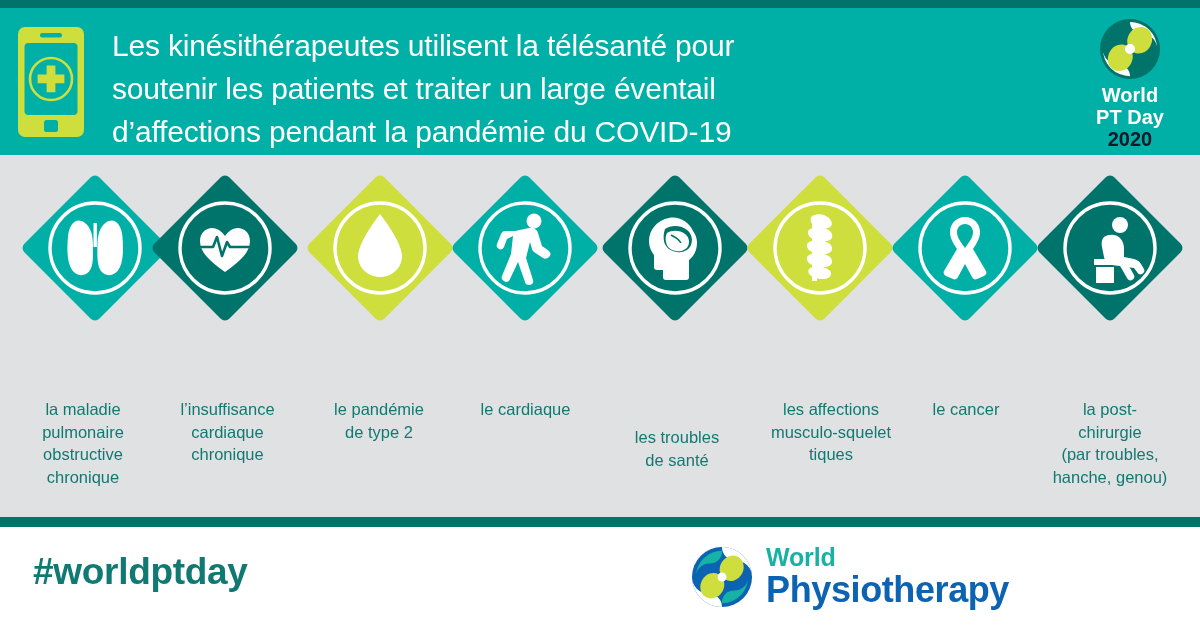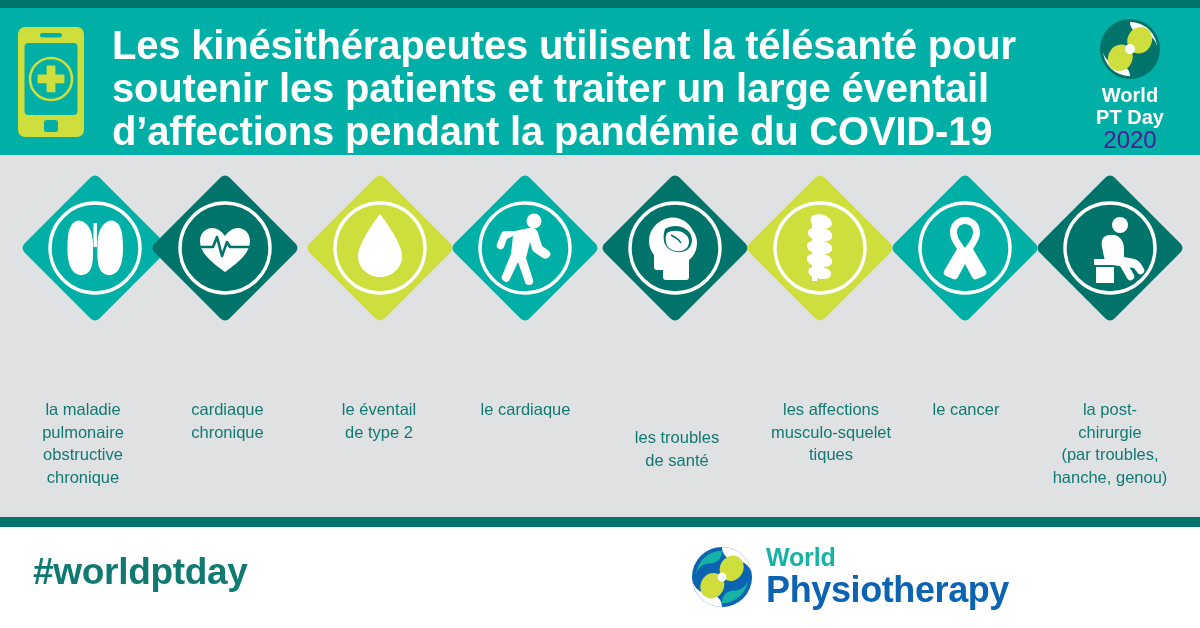--- a/index.html
+++ b/index.html
@@ -17,44 +17,44 @@
     background:#00b0a6;
     border-top:8px solid #00746b;
     box-sizing:border-box;
   }
   .phone-icon {
     position:absolute; left:18px; top:19px; width:66px; height:110px;
   }
   .headline {
     position:absolute; left:112px; top:16px; width:950px;
     color:#ffffff;
-    font-size:40px;
-    font-weight:bold;
+    font-size:30px;
+    font-weight:normal;
     line-height:43px;
     letter-spacing:-0.2px;
   }
   .headline div { white-space:nowrap; }
 
   
   .wptday-logo {
     position:absolute; right:16px; top:8px; width:108px; height:140px;
     text-align:center;
   }
   .wptday-mark { width:62px; height:62px; margin:2px auto 4px auto; display:block; }
   .wptday-text {
     color:#ffffff;
     font-size:20px;
     font-weight:bold;
     line-height:22px;
     letter-spacing:0px;
   }
   .wptday-year {
-    color:#4c1d95;
-    font-size:24px;
-    font-weight:normal;
+    color:#0f172a;
+    font-size:20px;
+    font-weight:bold;
     line-height:23px;
   }
 
   
   .band {
     position:absolute; left:0; top:155px; width:1200px; height:362px;
     background:#e0e1e2;
     padding-left:27px;
   }
   .diamonds { position:absolute; left:0; top:0; width:1200px; height:215px; }
@@ -249,26 +249,27 @@
 
     <div class="captions">
       <div class="cap" style="left:8px; width:150px;">
         <div>la maladie</div>
         <div>pulmonaire</div>
         <div>obstructive</div>
         <div>chronique</div>
       </div>
 
       <div class="cap" style="left:155px; width:145px;">
+        <div>l’insuffisance</div>
         <div>cardiaque</div>
         <div>chronique</div>
       </div>
 
       <div class="cap" style="left:305px; width:148px;">
-        <div>le éventail</div>
+        <div>le pandémie</div>
         <div>de type 2</div>
       </div>
 
       <div class="cap" style="left:448px; width:155px;">
         <div>le cardiaque</div>
       </div>
 
       <div class="cap" style="left:602px; width:150px;margin-top:28px;">
         <div>les troubles</div>
         <div>de santé</div>

